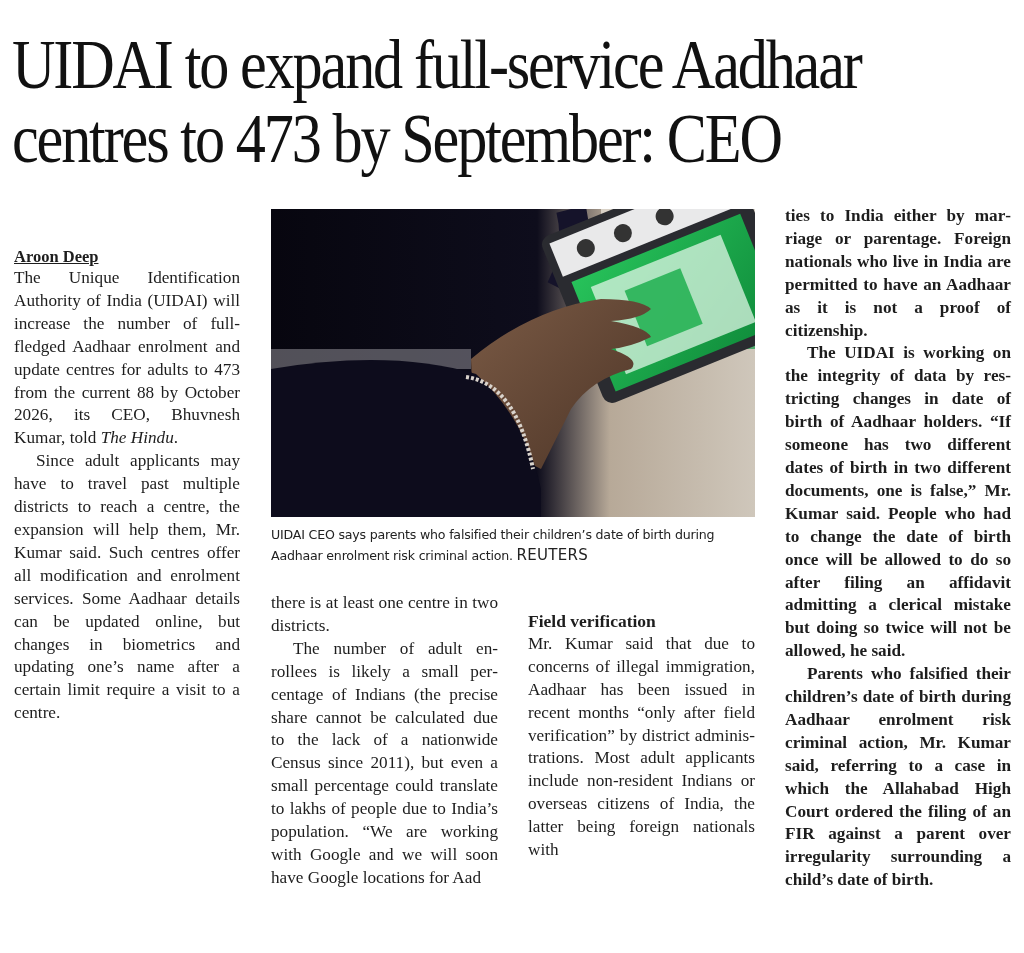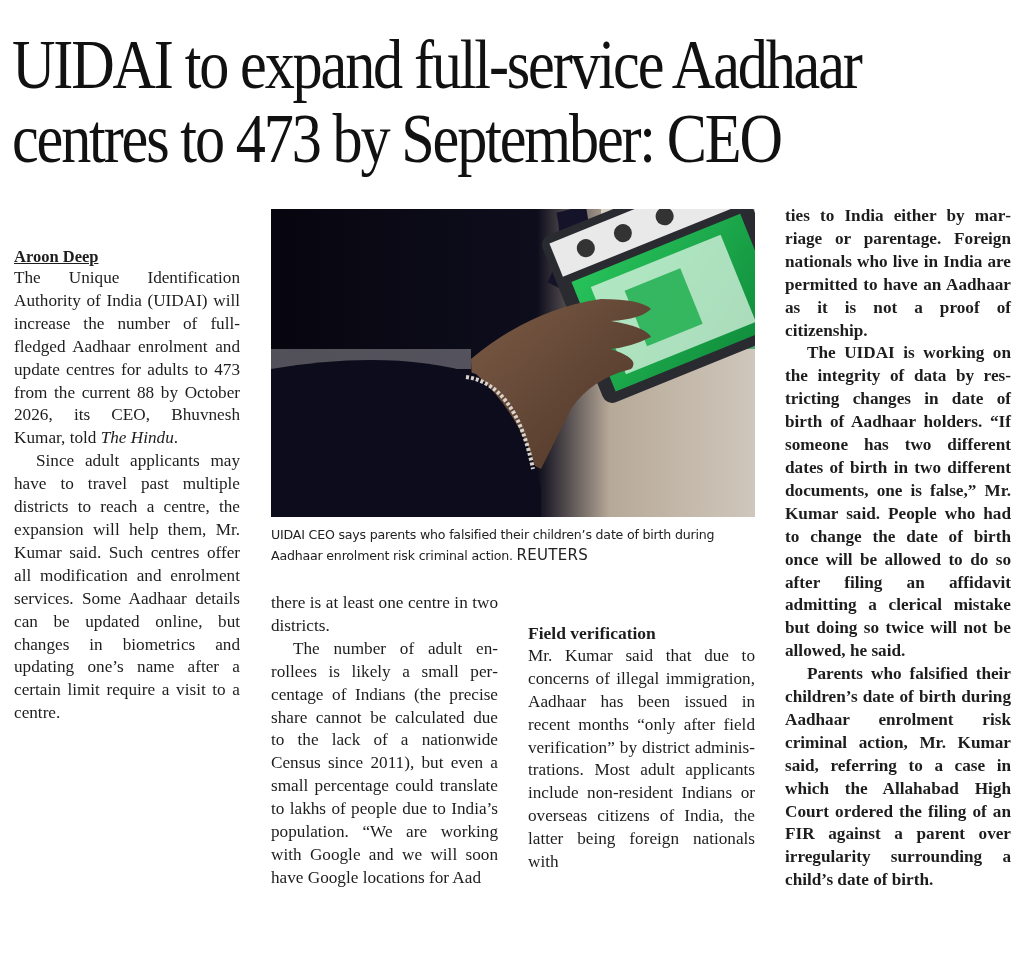--- a/index.html
+++ b/index.html
@@ -27,21 +27,21 @@
   .col2 { left: 271px; width: 227px; top: 592px; }
   .col3 { left: 528px; width: 227px; top: 592px; }
   .col4 { left: 785px; width: 226px; top: 205px; font-weight: bold; }
   .col p { margin: 0; }
   .col p.indent { text-indent: 22px; }
   .byline-name {
     font-weight: bold; text-decoration: underline; font-size: 16.5px;
     line-height: 20px; display: block; margin-top: 2px;
   }
   .byline-place { font-size: 14.5px; line-height: 20px; display: block; margin-bottom: 27px; letter-spacing: 0.2px; }
-  .subhead { font-weight: bold; font-size: 17.5px; display: block; margin-top: 30px; }
+  .subhead { font-weight: bold; font-size: 17.5px; display: block; margin-top: 18px; }
   .photo {
     position: absolute; left: 271px; top: 209px; width: 484px; height: 308px;
     overflow: hidden; background: #0b0a14;
   }
   .caption {
     position: absolute; left: 271px; top: 524px; width: 490px;
     font-family: "DejaVu Sans", sans-serif; font-size: 12.6px; line-height: 21px; color: #222;
     letter-spacing: -0.2px;
   }
   .caption .credit { font-size: 15px; letter-spacing: 0.3px; }

